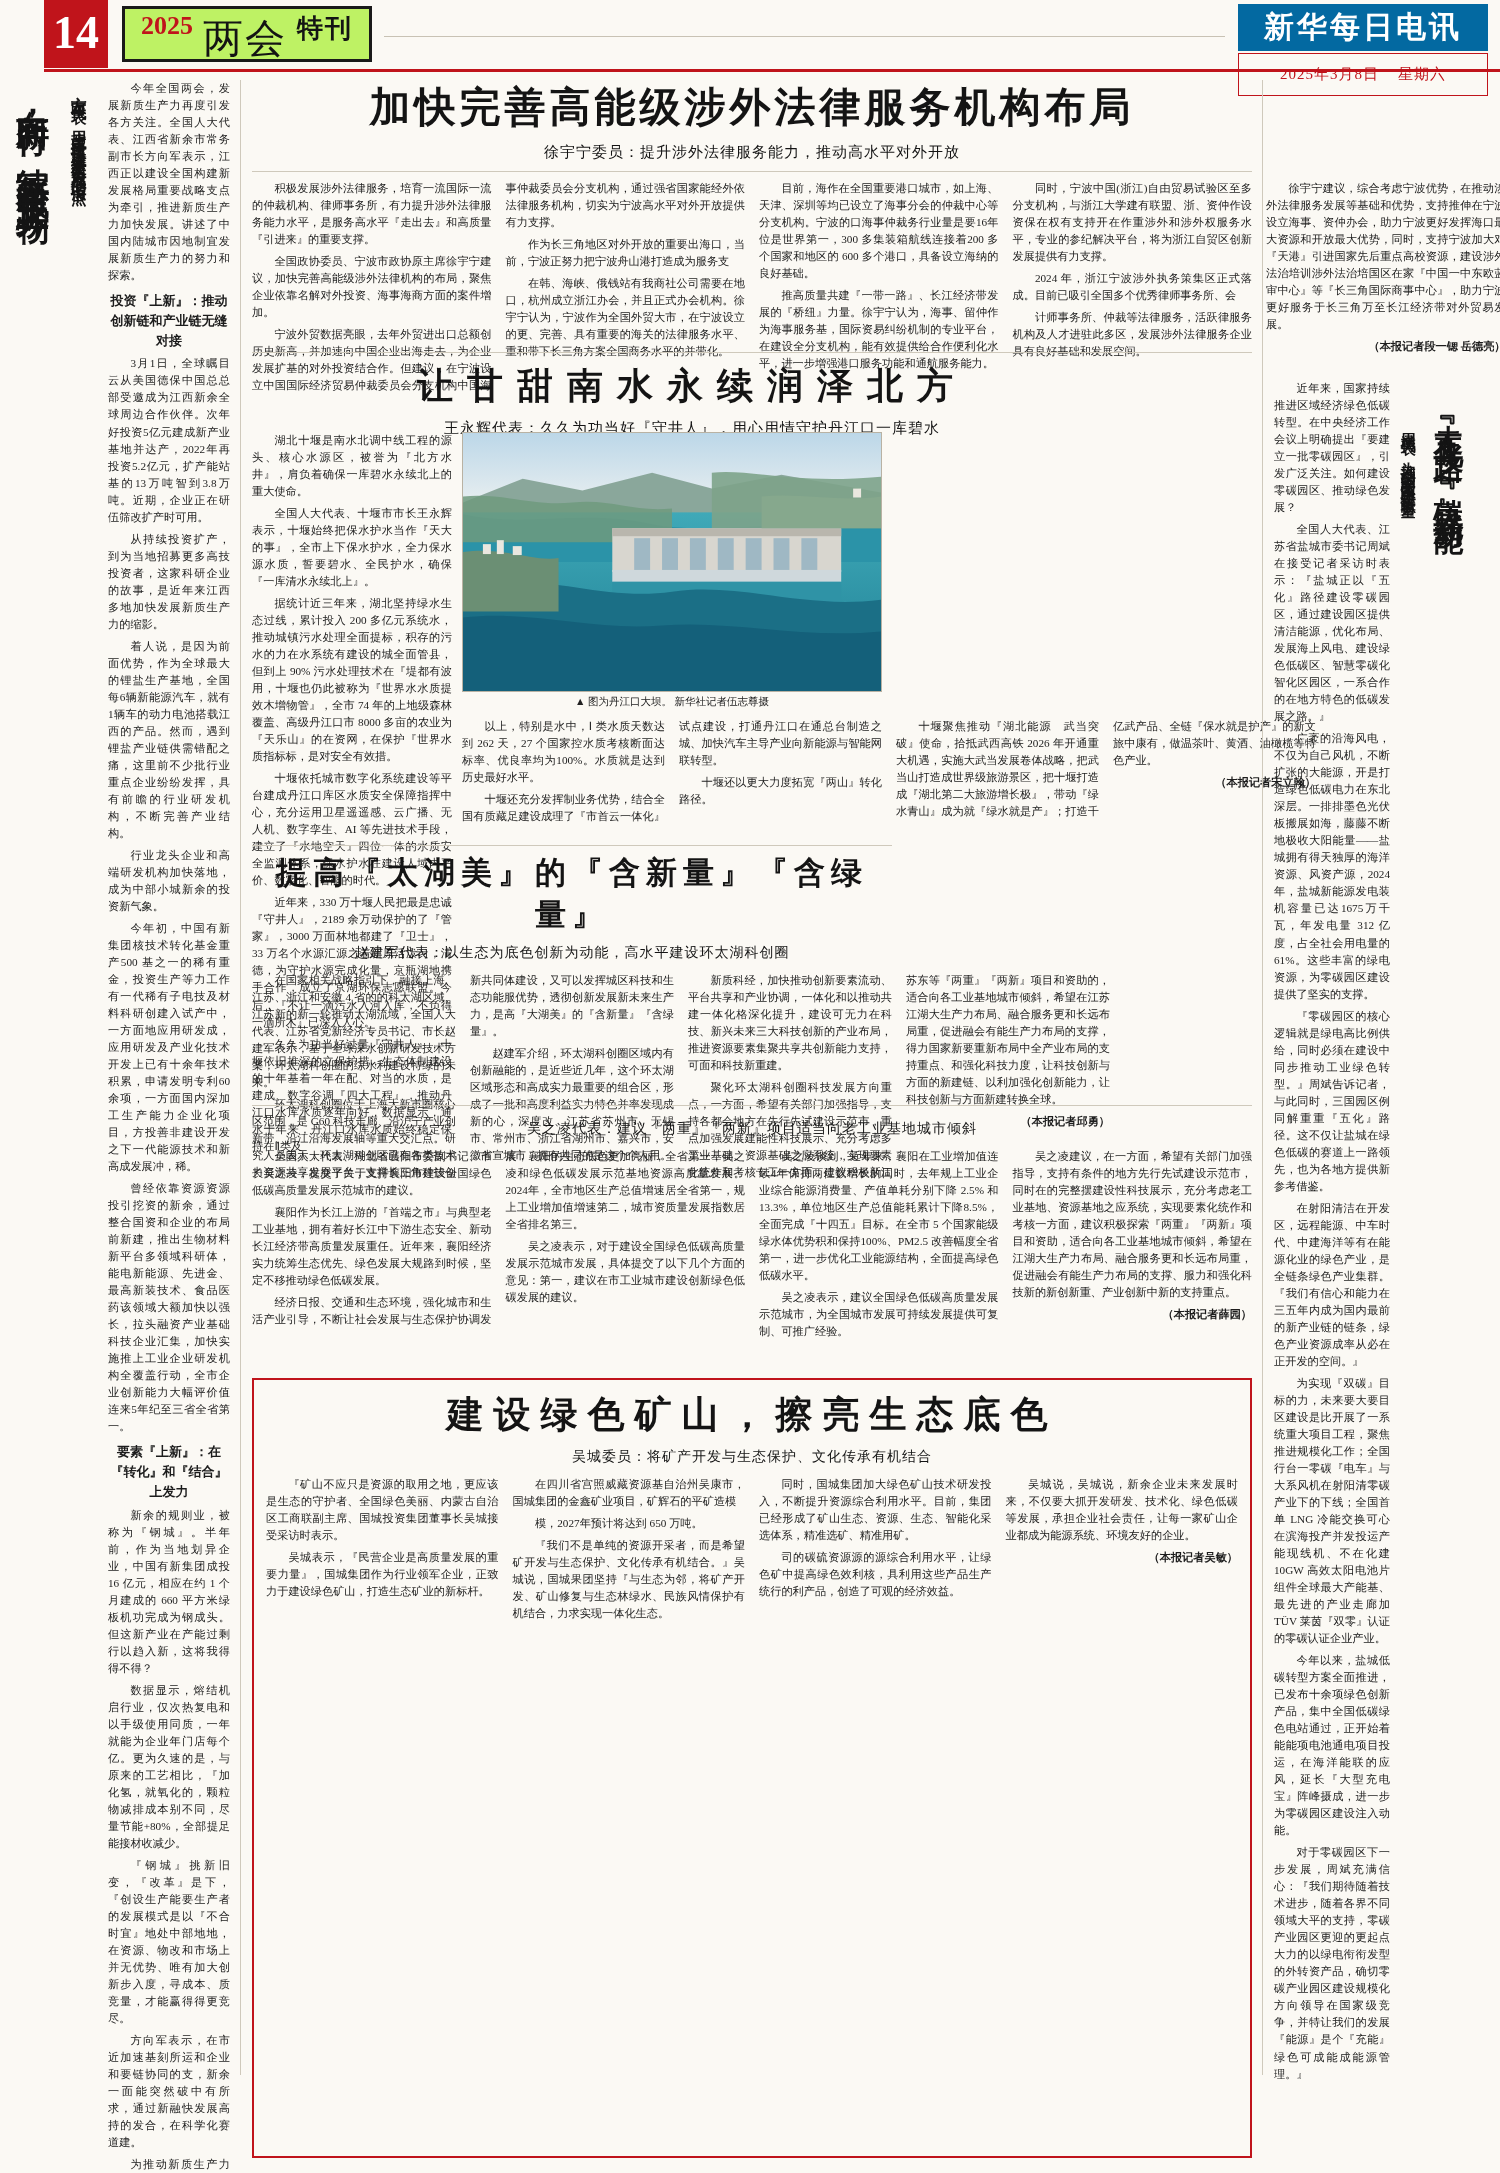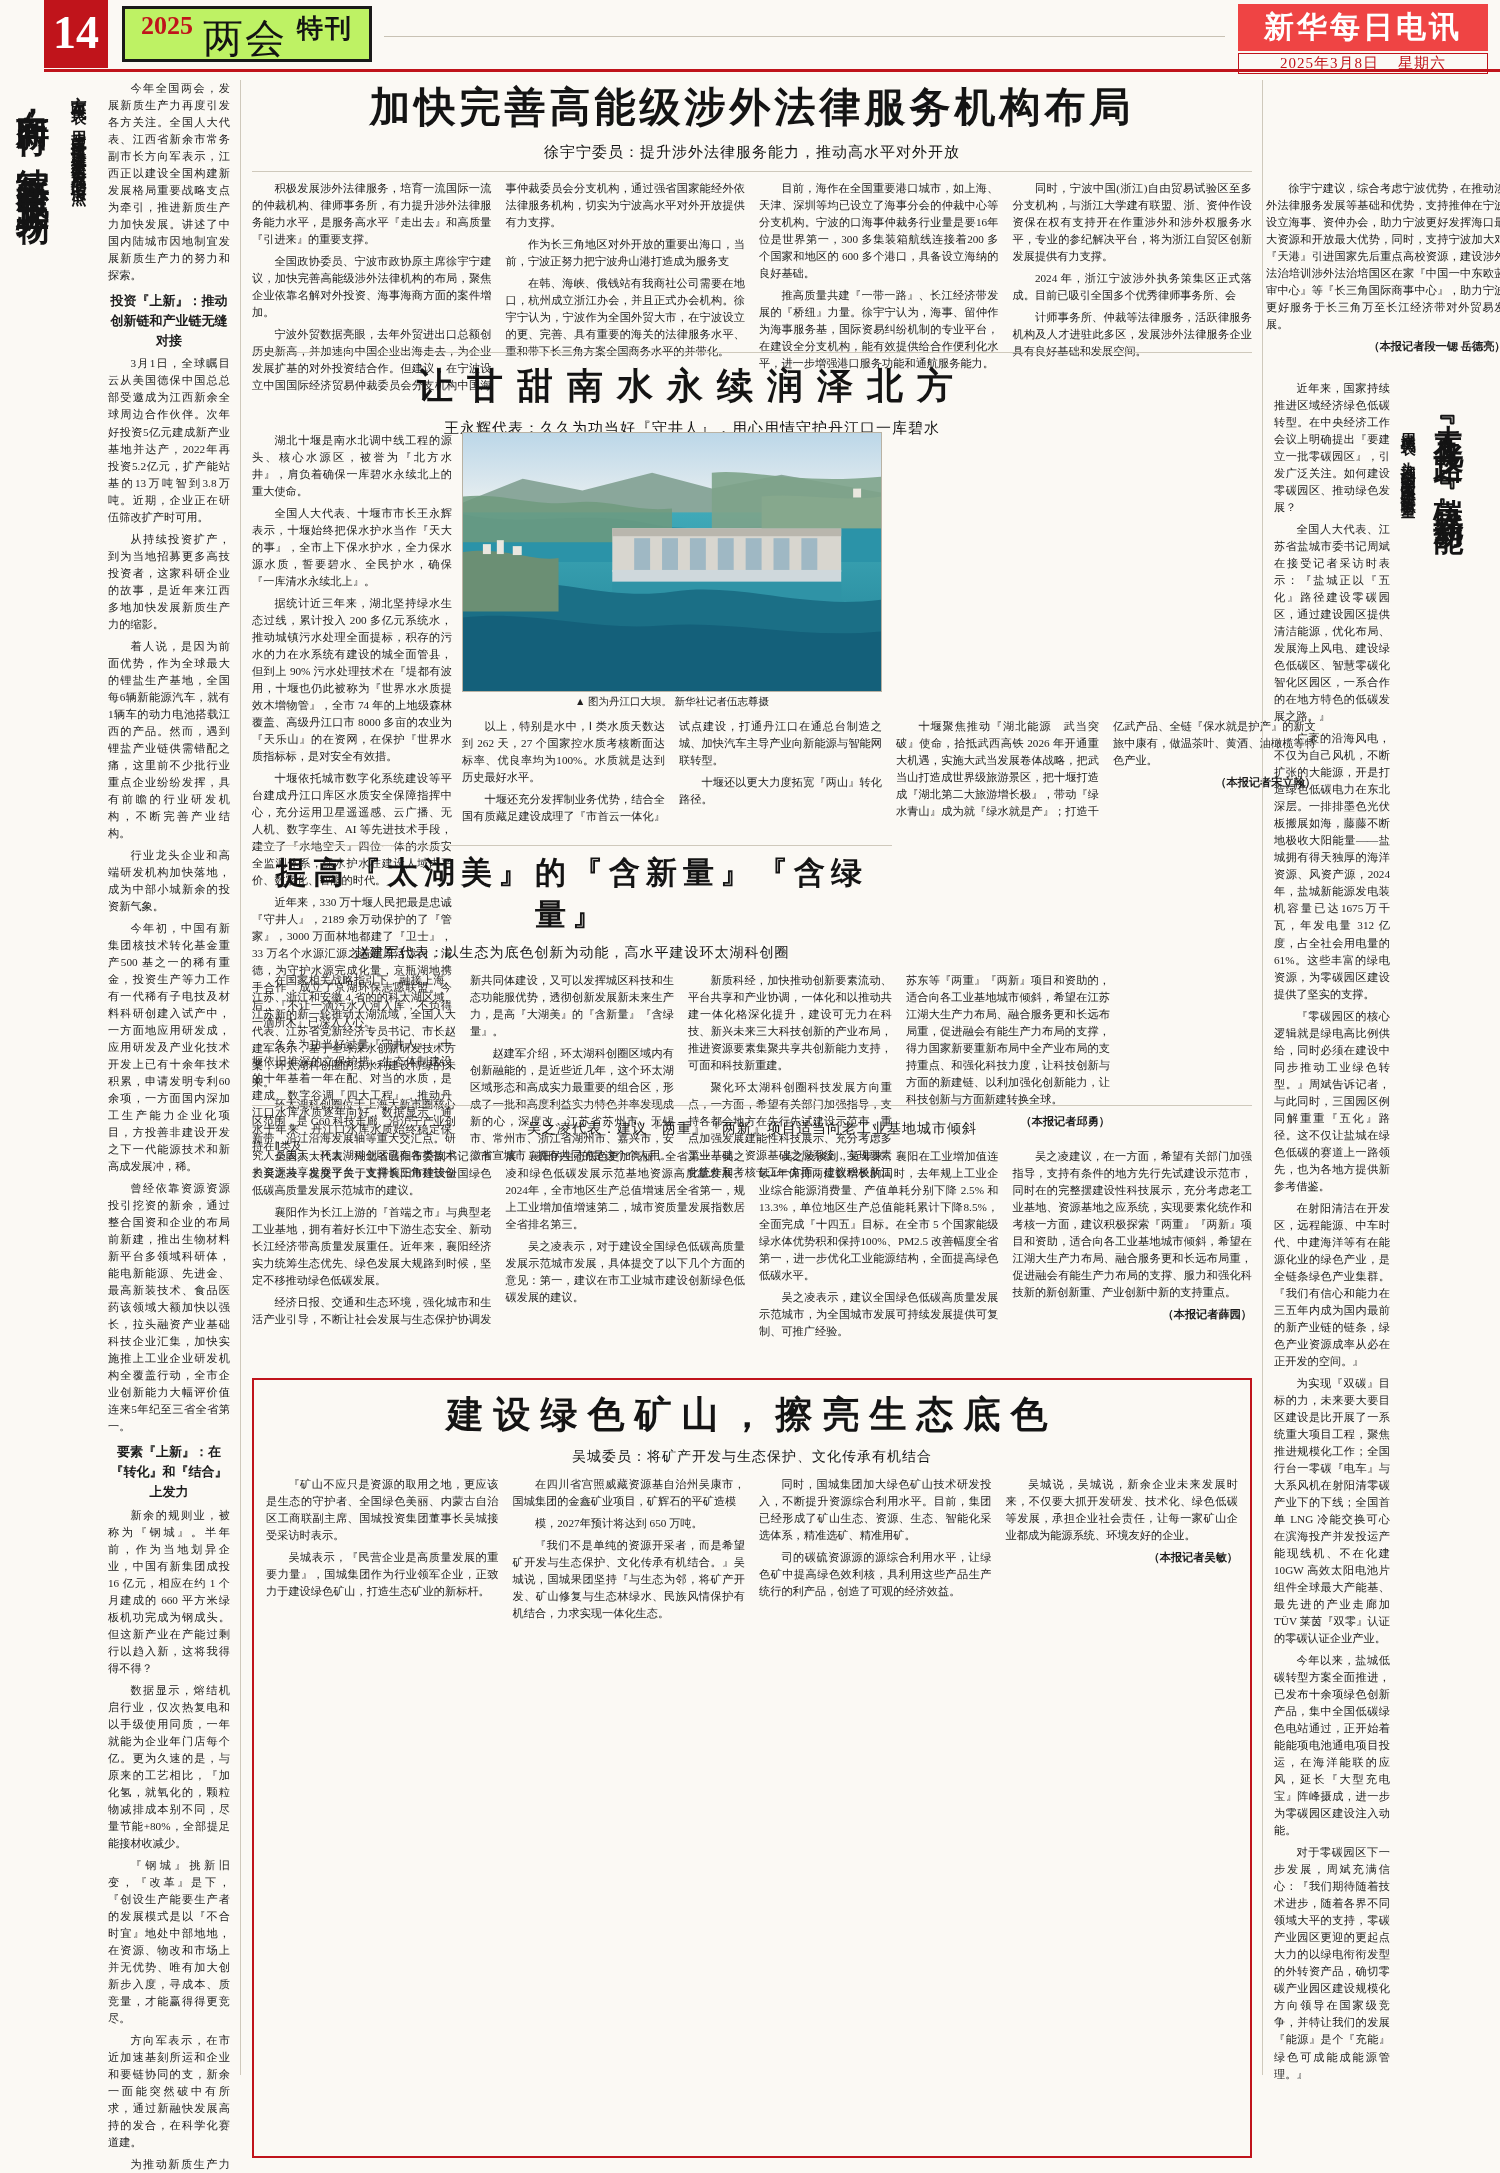--- a/index.html
+++ b/index.html
@@ -18,22 +18,22 @@
   .masthead { position:relative; height:72px; border-bottom:3px solid #c0141b;margin-left:44px; }
   .mast-red-left { position:absolute; left:0; top:0; width:64px; height:68px; background:#c0141b; }
   .page-num { position:absolute; left:8px; top:4px; width:48px; height:58px; color:#fff;
     font-family:"Liberation Serif", serif; font-size:46px; font-weight:bold; text-align:center; line-height:58px; }
   .mast-title { position:absolute; left:78px; top:6px; height:56px; border:3px solid #1a1a1a; padding:2px 16px;
      display:flex; align-items:flex-start; gap:10px; background:#bef264; }
   .mast-year { font-size:26px; font-weight:bold; color:#c0141b; font-family:"Liberation Serif", serif;}
   .mast-big { font-size:40px; font-weight:normal; letter-spacing:2px; }
   .mast-sub { font-size:26px; font-weight:bold; letter-spacing:2px; }
   .mast-right { position:absolute; right:12px; top:4px; width:250px; text-align:center; }
-  .mast-brand { background:#ef4444; color:#fff; font-size:30px; font-weight:bold; letter-spacing:3px; padding:3px 0; }
-  .mast-date { border:1px solid #c0141b; color:#c0141b; font-size:15px; padding:0 0; margin-top:2px; letter-spacing:1px; }
+  .mast-brand { background:#0369a1; color:#fff; font-size:30px; font-weight:bold; letter-spacing:3px; padding:3px 0; }
+  .mast-date { border:1px solid #c0141b; color:#c0141b; font-size:15px; padding:11px 0; margin-top:2px; letter-spacing:1px; }
   .mast-rule { position:absolute; left:340px; right:275px; top:36px; height:0; border-top:1px solid #c8c2b4; }
 
   
   .col-text { font-size:11.2px; line-height:1.52; text-align:justify; color:#1c1c1c; }
   .col-text p { margin:0 0 5px 0; text-indent:2em; }
   .sec-head { font-size:13px; font-weight:bold; margin:7px 0 5px 0; text-align:center; }
   .vrule { position:absolute; width:0; border-left:1px solid #cfc9bb; }
   .hrule { position:absolute; height:0; border-top:1px solid #cfc9bb; }
 
   

